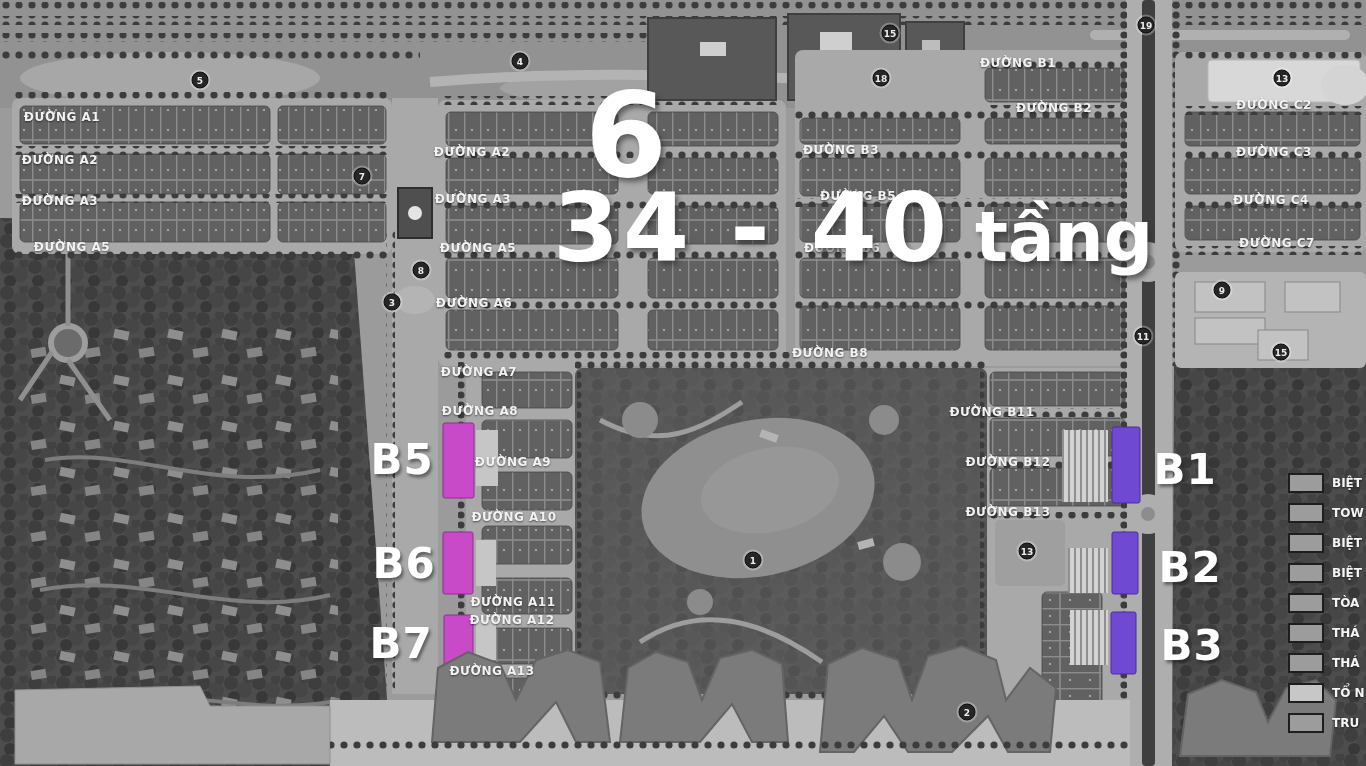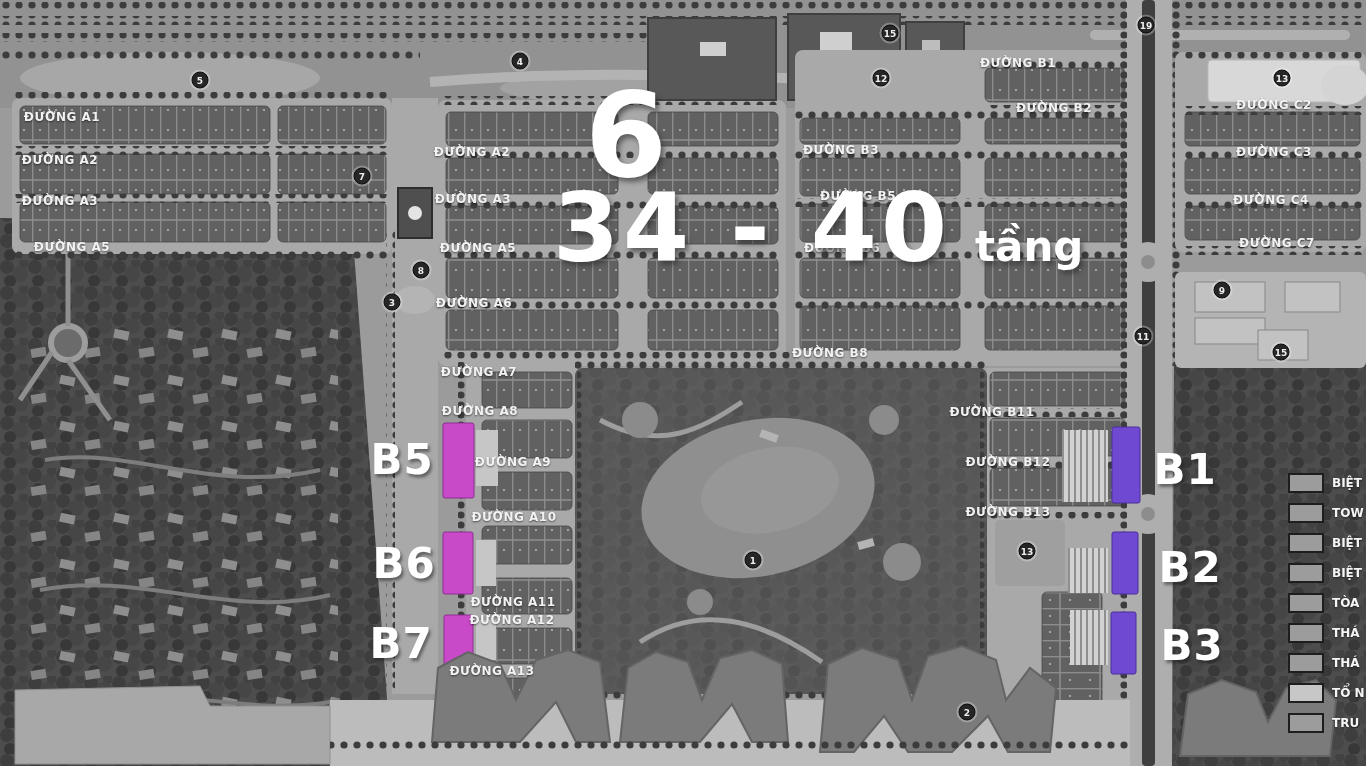--- a/index.html
+++ b/index.html
@@ -34,21 +34,21 @@
     color:#fff;font-size:42px;font-weight:bold;letter-spacing:1px;
     text-shadow:2px 3px 3px rgba(30,30,30,.5);
   }
 
   
   .hl{position:absolute;display:flex;align-items:baseline;color:#fff;font-weight:bold;
       text-shadow:3px 4px 5px rgba(45,45,45,.6);white-space:nowrap;}
   .hl .big1{font-size:118px;line-height:.9;}
   .hl .rest1{font-size:62px;margin-left:26px;}
   .hl .big2{font-size:95px;line-height:.9;letter-spacing:4px;}
-  .hl .small2{font-size:42px;margin-left:24px;text-align:right;}
+  .hl .small2{font-size:69px;margin-left:24px;text-align:right;}
 
   
   #legend{position:absolute;left:1288px;top:468px;width:78px;overflow:hidden;}
   .lg-row{display:flex;align-items:center;height:30px;}
   .lg-swatch{width:36px;height:20px;background:#9c9c9c;border:2px solid #1e1e1e;
              box-sizing:border-box;flex:none;}
   .lg-row:nth-child(8) .lg-swatch{background:#c7c7c7;}
   .lg-label{margin-left:8px;color:#f5f5f5;font-size:12px;font-weight:bold;
             white-space:nowrap;text-shadow:0 1px 2px rgba(0,0,0,.5);}
 
@@ -336,21 +336,21 @@
   <div class="st" style="left:1008px;top:462px">ĐƯỜNG B12</div>
   <div class="st" style="left:1008px;top:512px">ĐƯỜNG B13</div>
   <div class="st" style="left:1274px;top:105px">ĐƯỜNG C2</div>
   <div class="st" style="left:1274px;top:152px">ĐƯỜNG C3</div>
   <div class="st" style="left:1271px;top:200px">ĐƯỜNG C4</div>
   <div class="st" style="left:1277px;top:243px">ĐƯỜNG C7</div>
 
   <div class="marker" style="left:200px;top:80px">5</div>
   <div class="marker" style="left:520px;top:61px">4</div>
   <div class="marker" style="left:890px;top:33px">15</div>
-  <div class="marker" style="left:881px;top:78px">12</div>
+  <div class="marker" style="left:881px;top:78px">18</div>
   <div class="marker" style="left:1146px;top:25px">19</div>
   <div class="marker" style="left:1282px;top:78px">13</div>
   <div class="marker" style="left:362px;top:176px">7</div>
   <div class="marker" style="left:421px;top:270px">8</div>
   <div class="marker" style="left:392px;top:302px">3</div>
   <div class="marker" style="left:1143px;top:336px">11</div>
   <div class="marker" style="left:1222px;top:290px">9</div>
   <div class="marker" style="left:1281px;top:352px">15</div>
   <div class="marker" style="left:1027px;top:551px">13</div>
   <div class="marker" style="left:753px;top:560px">1</div>

